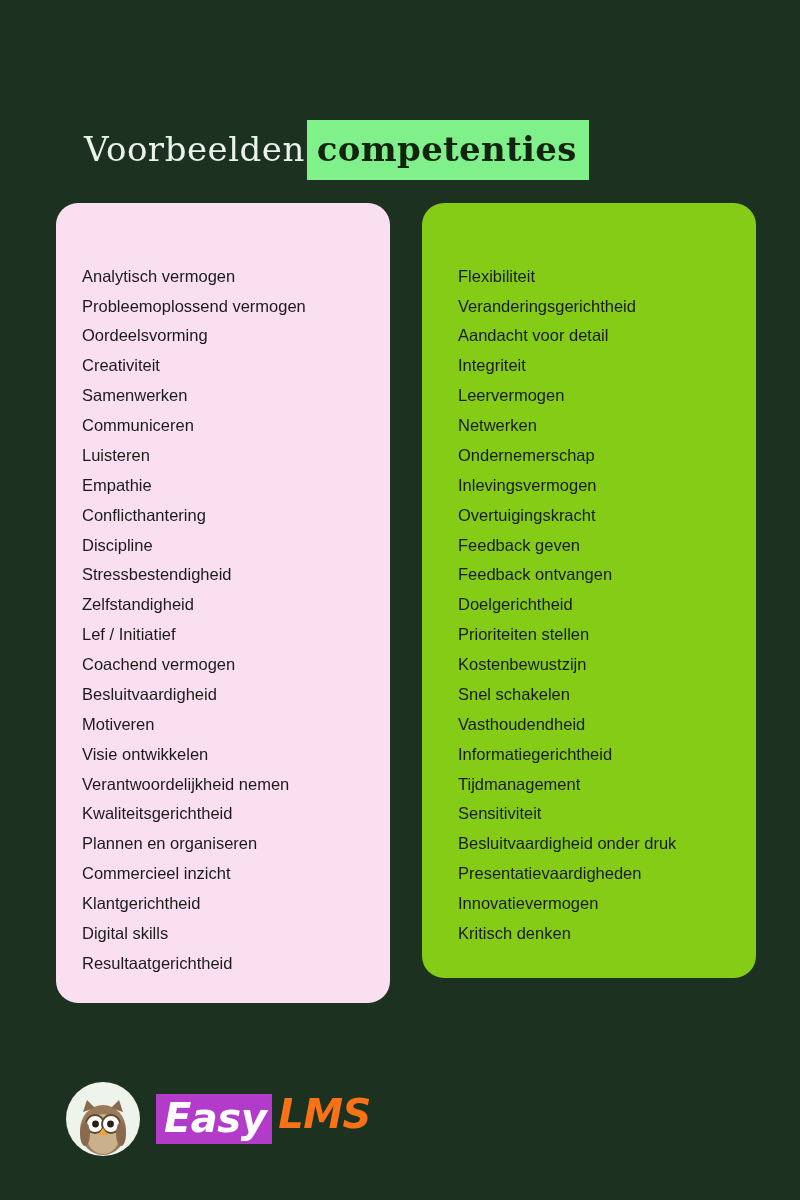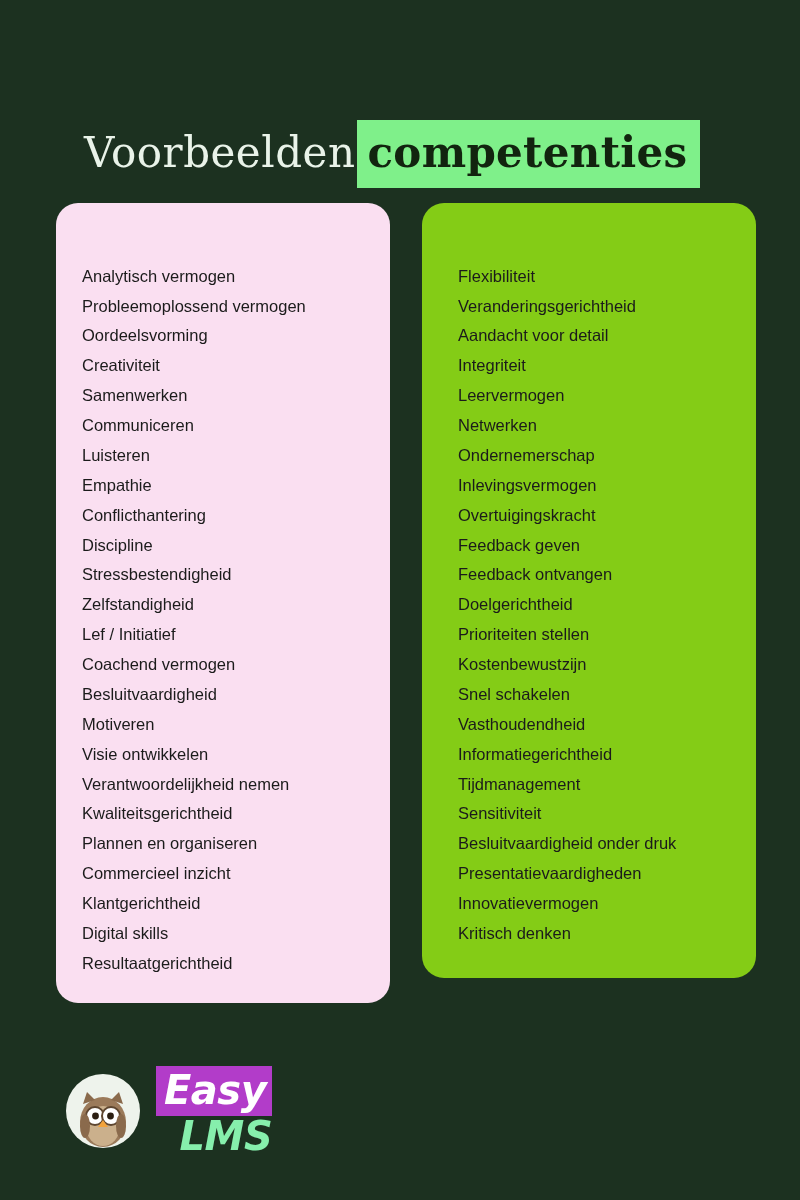--- a/index.html
+++ b/index.html
@@ -23,21 +23,21 @@
   }
 
   
   .title-row {
     position: absolute;
     top: 96px;
     left: 84px;
     display: flex;
     align-items: baseline;
     font-family: "DejaVu Serif", serif;
-    font-size: 42px;
+    font-size: 34px;
     line-height: 1;
     white-space: nowrap;
   }
   .title-plain {
     color: #e9f3e9;
     font-weight: 400;
     letter-spacing: 0.5px;
     padding: 12px 0 14px 0;
   }
   .title-highlight {
@@ -108,36 +108,35 @@
     overflow: hidden;
     flex: none;
   }
   .owl-badge .owl-svg {
     position: absolute;
     left: 7px;
     top: 12px;
   }
   .logo-text {
     display: flex;
-    align-items: flex-end;
+    align-items: flex-start;
     font-family: "DejaVu Sans", sans-serif;
     font-weight: 700;
     font-style: italic;
     font-size: 40px;
     line-height: 1;
-    flex-direction: column;
   }
   .logo-easy {
     background: #b23cc9;
     color: #ffffff;
     padding: 4px 6px 6px 8px;
     letter-spacing: -0.5px;
   }
   .logo-lms {
-    color: #86efac;
+    color: #f97316;
     padding-left: 6px;
     letter-spacing: -0.5px;
   }
 </style>
 </head>
 <body>
 
 <div class="page">
 
   <div class="title-row">

